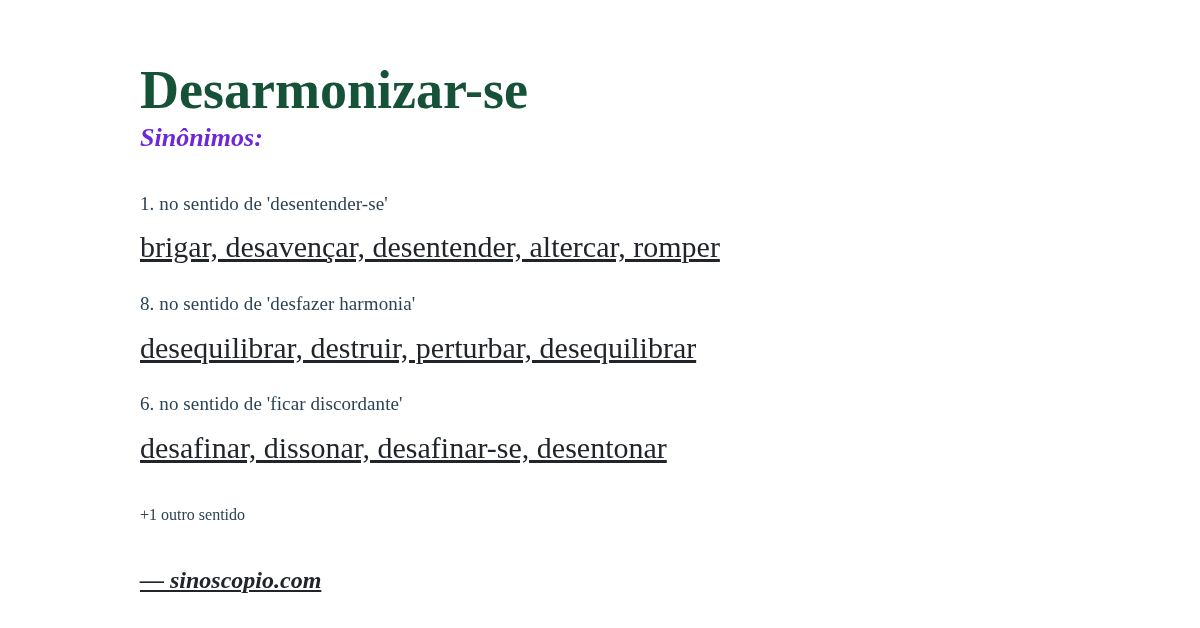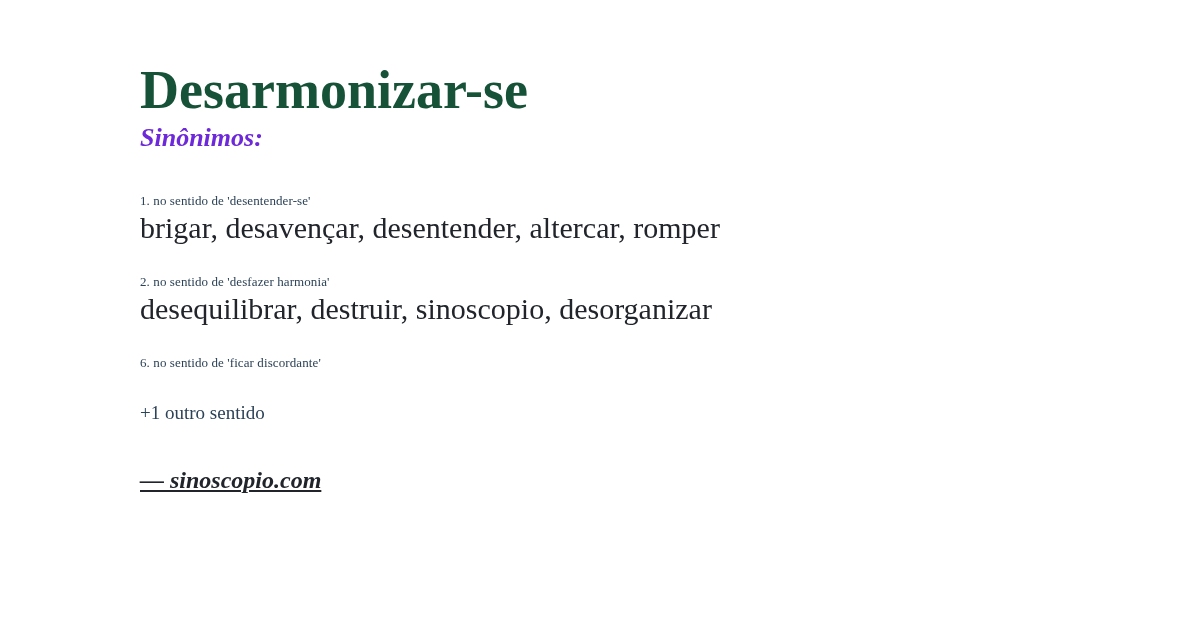--- a/index.html
+++ b/index.html
@@ -33,34 +33,35 @@
     font-style: italic;
     color: #6d28d9;
   }
   .senses {
     margin-top: 40px;
   }
   .sense {
     margin-bottom: 28px;
   }
   .sense-label {
-    font-size: 13px;
+    font-size: 19px;
     line-height: 1.2;
     color: #2c4257;
     letter-spacing: 0.1px;
   }
   .sense-synonyms {
-    margin-top: 3px;
+    margin-top: 15px;
     font-size: 30px;
     line-height: 1.15;
     color: #21252b;
+    text-decoration: underline;
   }
   .more-senses {
-    margin-top: 32px;
-    font-size: 19px;
+    margin-top: 40px;
+    font-size: 16px;
     line-height: 1.2;
     color: #2c4257;
     font-family: Liberation Serif, serif;
   }
   .attribution {
     margin-top: 42px;
     font-size: 24px;
     font-style: italic;
     font-weight: 600;
     color: #21252b;
@@ -77,26 +78,27 @@
   <h2 class="subtitle">Sinônimos:</h2>
 
   <div class="senses">
 
     <div class="sense">
       <div class="sense-label">1. no sentido de 'desentender-se'</div>
       <div class="sense-synonyms">brigar, desavençar, desentender, altercar, romper</div>
     </div>
 
     <div class="sense">
-      <div class="sense-label">2. no sentido de 'desfazer harmonia'</div>
-      <div class="sense-synonyms">desequilibrar, destruir, sinoscopio, desorganizar</div>
+      <div class="sense-label">8. no sentido de 'desfazer harmonia'</div>
+      <div class="sense-synonyms">desequilibrar, destruir, perturbar, desequilibrar</div>
     </div>
 
     <div class="sense">
       <div class="sense-label">6. no sentido de 'ficar discordante'</div>
+      <div class="sense-synonyms">desafinar, dissonar, desafinar-se, desentonar</div>
     </div>
 
   </div>
 
   <div class="more-senses">+1 outro sentido</div>
 
   <div class="attribution">— sinoscopio.com</div>
 
 </div>
 

